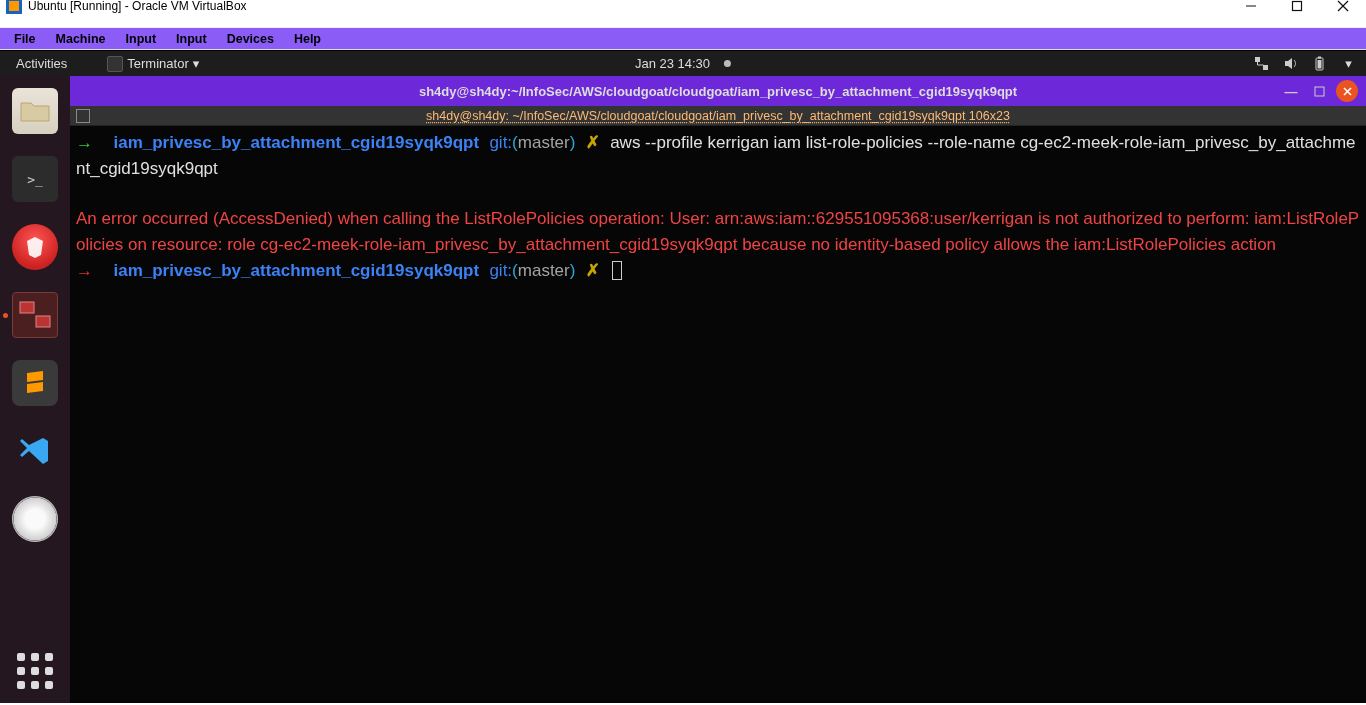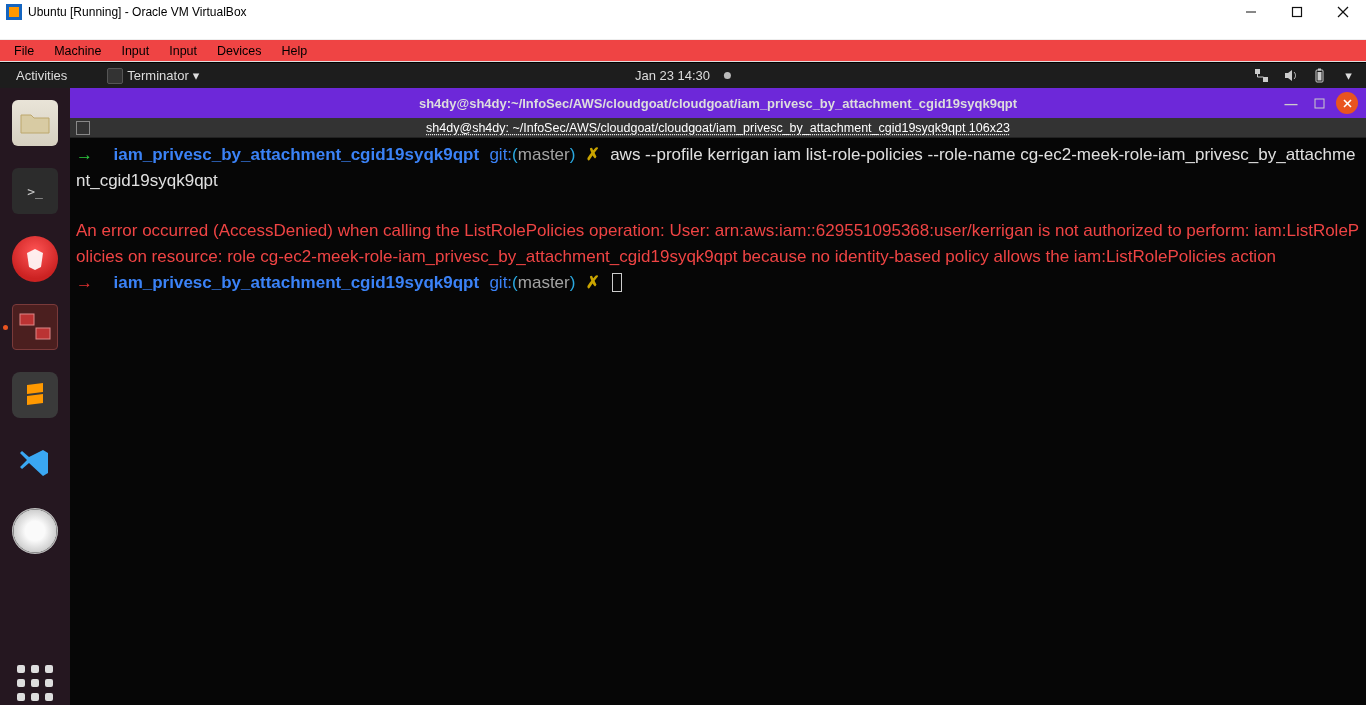--- a/index.html
+++ b/index.html
@@ -1,26 +1,26 @@
 <!DOCTYPE html>
 <html><head>
 <meta charset="utf-8">
 <style>
 * { margin:0; padding:0; box-sizing:border-box; font-family: "Segoe UI", sans-serif; }
 body { width:1366px; height:705px; background:#fff; overflow:hidden; position:relative; }
 
 
-.win-titlebar { height:40px; background:#fff; display:flex; align-items:center; padding:0 0 16px 6px; font-size:12px; color:#000; border-bottom:1px solid #eee;}
+.win-titlebar { height:28px; background:#fff; display:flex; align-items:center; padding:0 0 16px 6px; font-size:12px; color:#000; border-bottom:1px solid #eee;}
 .win-titlebar .win-icon { width:16px; height:16px; margin-right:6px; display:inline-flex; }
 .win-titlebar .title { flex:none; }
 .win-titlebar .spacer { flex:1; }
 .win-titlebar .win-btn { width:46px; height:30px; display:flex; align-items:center; justify-content:center; font-size:13px; color:#111;}
 
 
-.vb-menubar { height:22px; background:#ef4444; display:flex; align-items:center; padding:0 4px; font-size:12.5px; color:#000; border-bottom:1px solid #ddd;}
+.vb-menubar { height:22px; background:#8b5cf6; display:flex; align-items:center; padding:0 4px; font-size:12.5px; color:#000; border-bottom:1px solid #ddd;font-weight:bold;}
 .vb-menubar .menu-item { padding:2px 10px; }
 
 
 .ubuntu-panel { height:26px; background:#1d1d1d; color:#ddd; display:flex; align-items:center; font-size:13px; padding:0 10px; border-top:1px solid #000;}
 .ubuntu-panel .activities { padding:0 6px; }
 .ubuntu-panel .app-indicator { display:flex; align-items:center; gap:4px; margin-left:34px;}
 .ubuntu-panel .app-indicator .app-icon-box { width:16px; height:16px; background:#333; border:1px solid #555; border-radius:2px;}
 .ubuntu-panel .center { position:absolute; left:50%; transform:translateX(-50%); display:flex; align-items:center; gap:14px;text-align:right;}
 .ubuntu-panel .center .dot { width:7px; height:7px; border-radius:50%; background:#bbb;}
 .ubuntu-panel .right-icons { margin-left:auto; display:flex; align-items:center; gap:14px; font-size:13px;}
@@ -46,21 +46,21 @@
 
 .term-window { flex:1; background:#000; display:flex; flex-direction:column; position:relative;}
 .term-titlebar { height:30px; background:#6d28d9; display:flex; align-items:center; color:#ddd; font-size:13px; font-weight:bold; position:relative;}
 .term-titlebar .t-title { position:absolute; left:50%; transform:translateX(-50%); white-space:nowrap;}
 .term-titlebar .t-controls { margin-left:auto; display:flex; align-items:center; gap:6px; padding-right:8px;}
 .term-titlebar .t-btn { width:22px; height:22px; border-radius:50%; display:flex; align-items:center; justify-content:center; font-size:13px; color:#222;}
 .term-titlebar .t-min { color:#ccc;}
 .term-titlebar .t-max { color:#ccc;}
 .term-titlebar .t-close{ background:#e95420; color:#fff;}
 
-.term-tabbar { height:20px; background:#333; color:#ffffff; font-family:"DejaVu Sans Mono","Consolas",monospace; font-size:12.5px; display:flex; align-items:center; padding:0 6px; gap:8px; border-bottom:1px solid #222;}
+.term-tabbar { height:20px; background:#333; color:#fdba74; font-family:"DejaVu Sans Mono","Consolas",monospace; font-size:12.5px; display:flex; align-items:center; padding:0 6px; gap:8px; border-bottom:1px solid #222;}
 .term-tabbar .tab-icon { width:14px; height:14px; border:1px solid #888; display:inline-block;}
 .term-tabbar .tab-label { position:absolute; left:50%; transform:translateX(-50%); white-space:nowrap; text-decoration:underline dotted; text-underline-offset:2px;}
 
 .term-body { flex:1; background:#060606; color:#e0e0e0; font-family:"DejaVu Sans Mono","Ubuntu Mono","Consolas",monospace; font-size:17px; line-height:1.46; padding:4px 6px; white-space:pre-wrap; word-break:break-all;}
 .arrow-g { color:#2ecc40; font-weight:bold;}
 .arrow-r { color:#e03030; font-weight:bold;}
 .dir     { color:#3b82f6; font-weight:bold;}
 .git-lbl { color:#3b82f6;}
 .paren   { color:#2aa8e0;}
 .branch  { color:#a3a3a3;}

